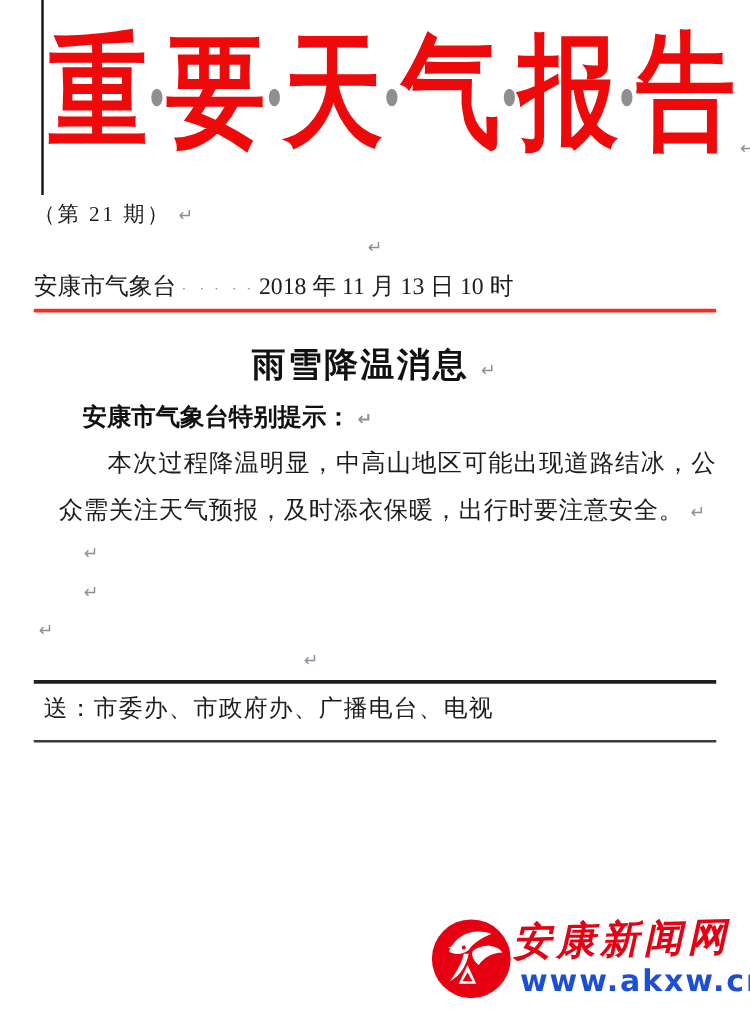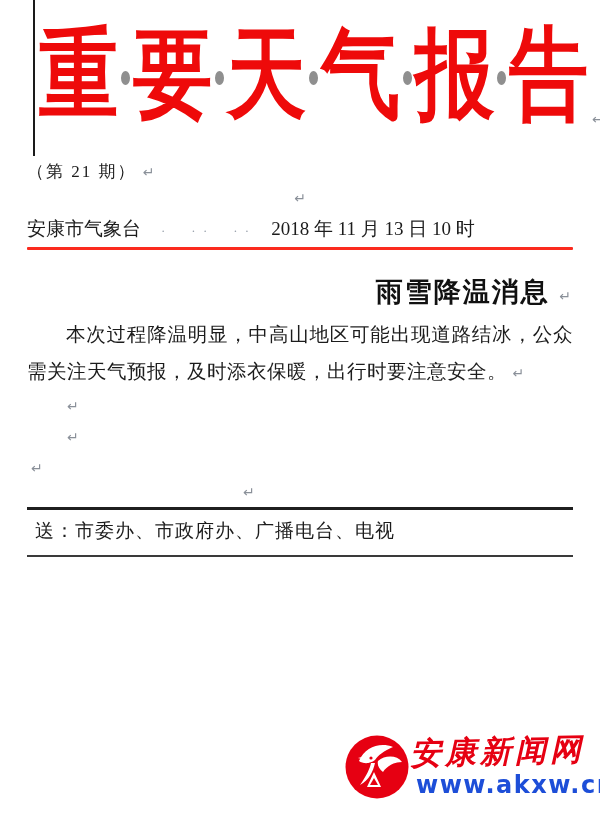--- a/index.html
+++ b/index.html
@@ -75,39 +75,38 @@
   }
 
   
   .issuer-line {
     display: flex;
     align-items: baseline;
     margin-top: 9px;
     font-size: 19px;
     white-space: nowrap;
     color: #1c1c1c;
-    gap: 16px;
   }
   .issuer-line .seg { flex: 0 0 auto; }
   .issuer-line .sep {
     color: #9aa2ad;
     font-size: 13px;
     padding: 0 4px;
     letter-spacing: 2px;
   }
   .red-rule {
     height: 3px;
     background: #fb2a1e;
     margin-top: 5px;
     border-radius: 1px;
   }
 
   
   .headline {
-    text-align: right;
+    text-align: center;
     margin: 24px 0 6px 0;
     font-family: "Liberation Sans", sans-serif;
     font-weight: 900;
     font-size: 27px;
     letter-spacing: 2px;
     color: #111;
   }
   .headline .mark { font-weight: 400; }
 
   
@@ -121,21 +120,21 @@
     color: #1c1c1c;
   }
   .tip-heading {
     font-size: 19.5px;
     line-height: 37px;
     font-weight: 700;
     text-indent: 2em;
     font-family: "Liberation Sans", sans-serif;
     color: #111;
   }
-  .p2 { margin-top: 0; }
+  .p2 { margin-top: 0; margin-left: 20px; }
 
   .blank-line { line-height: 31px; height: 31px; }
   .ind-2em { padding-left: 40px; }
   .ind-0 { padding-left: 4px; }
   .pre-footer-mark { height: 22px; padding-left: 216px; }
 
   
   .footer {
     border-top: 3px solid #1f1f1f;
     margin-top: 2px;
@@ -229,20 +228,24 @@
 
   </div>
   <div class="red-rule"></div>
 
   <div class="headline">
     <span>雨雪降温消息</span>
     <span class="mark">↵</span>
   </div>
 
 
+  <div class="tip-heading">
+    <span>安康市气象台特别提示：</span>
+    <span class="mark">↵</span>
+  </div>
 
   <p class="body-para p2">
     <span>本次过程降温明显，中高山地区可能出现道路结冰，公众需关注天气预报，及时添衣保暖，出行时要注意安全。</span>
     <span class="mark">↵</span>
   </p>
 
   <div class="blank-line ind-2em">
     <span class="mark">↵</span>
   </div>
   <div class="blank-line ind-2em">

